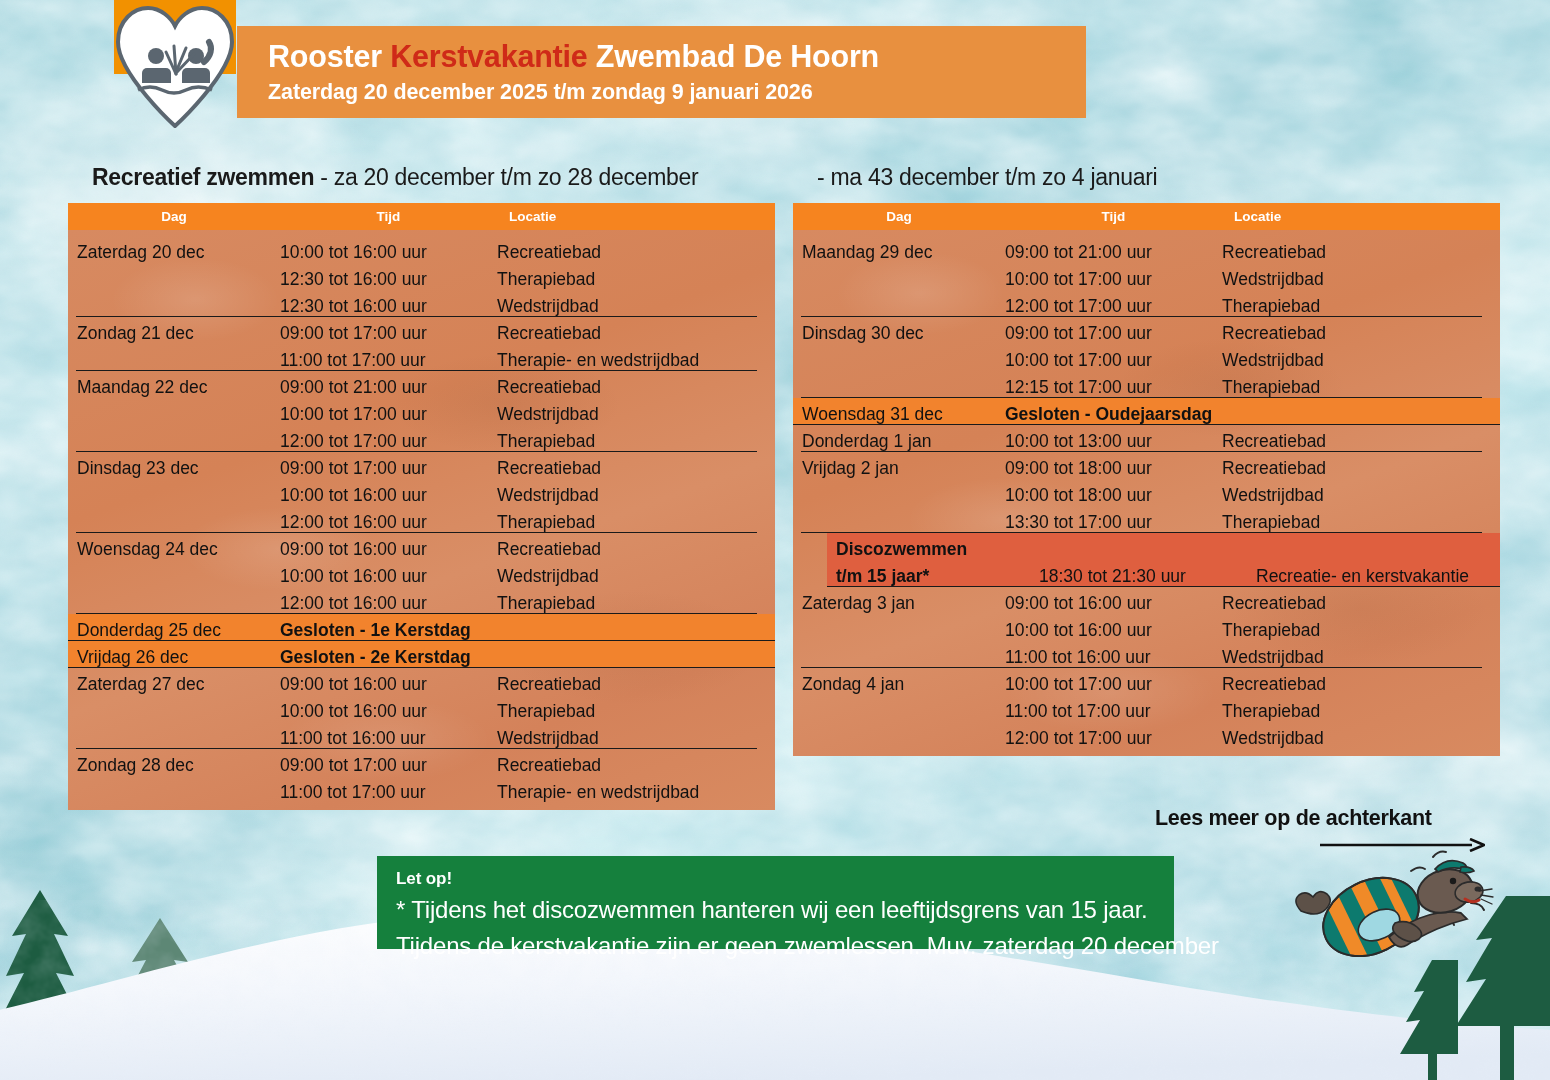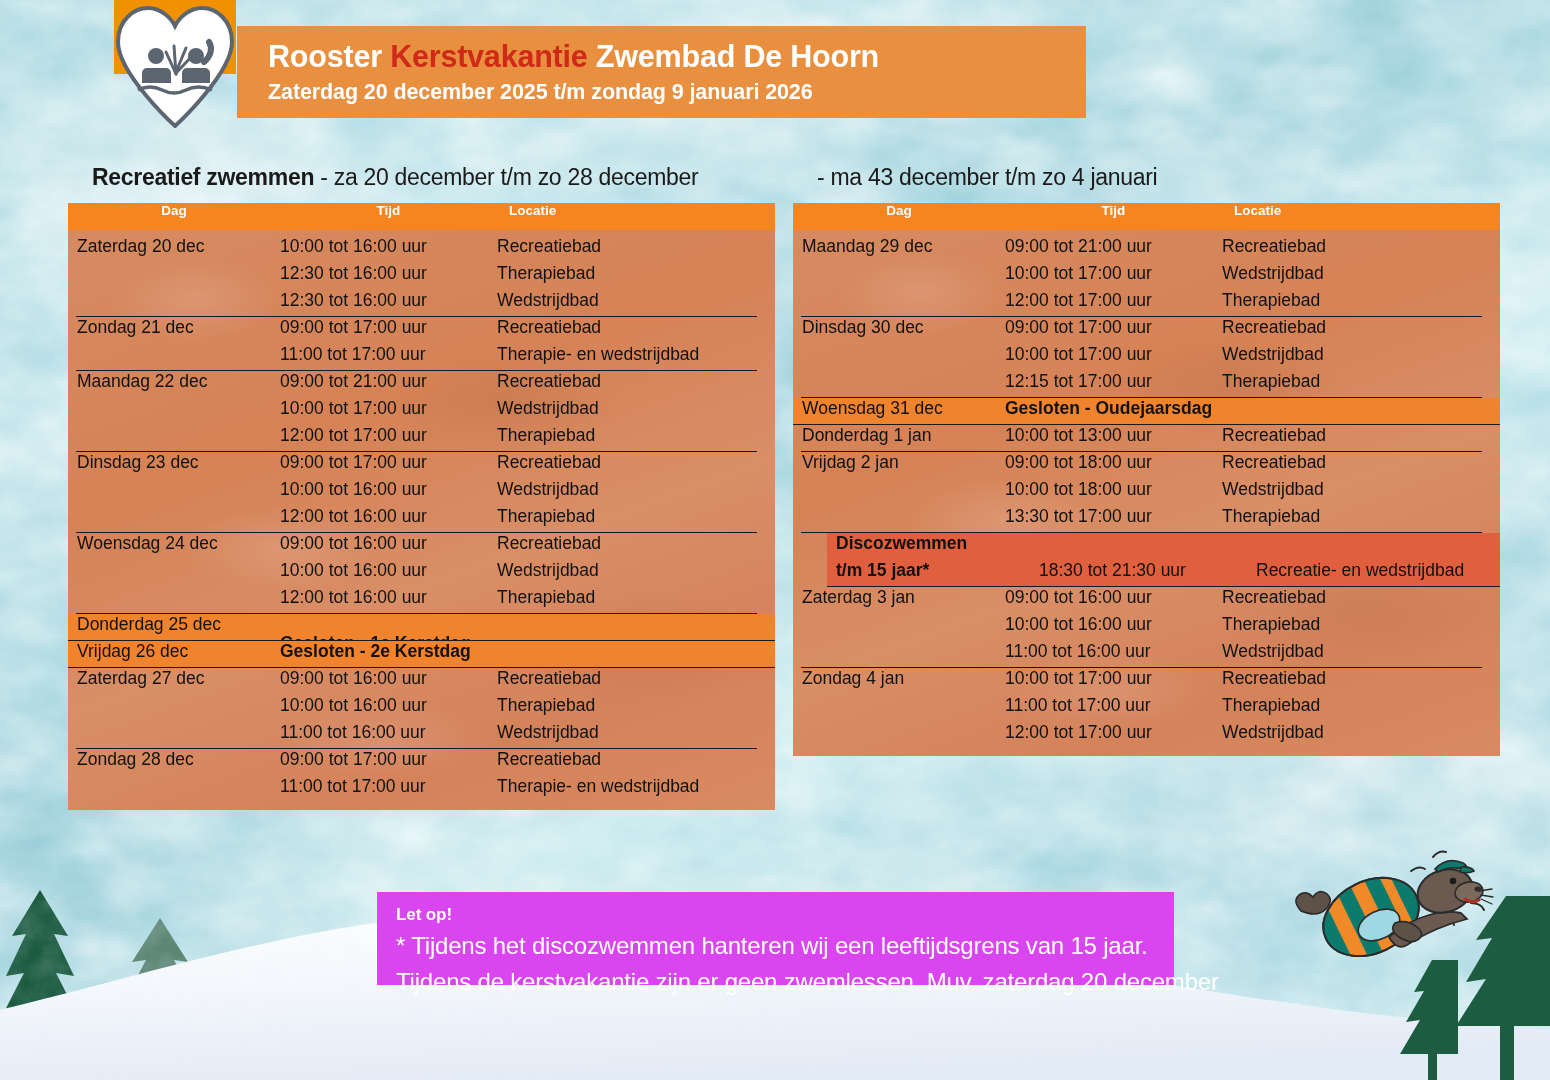--- a/index.html
+++ b/index.html
@@ -111,20 +111,21 @@
     position: absolute;
     top: 203px;
   }
   #table-left  { left: 68px;  width: 707px; }
   #table-right { left: 793px; width: 707px; }
 
   .thead {
     display: flex;
     height: 27px;
     background: #f6841f;
+    align-items: center;
   }
   .thead .th {
     font-size: 13.5px;
     font-weight: bold;
     color: #ffffff;
     text-align: center;
   }
   .tbody {
     background:
       radial-gradient(ellipse 120px 60px at 18% 12%, rgba(255,255,255,.13), rgba(255,255,255,0) 70%),
@@ -150,21 +151,21 @@
   }
   .grp.closed::after { left: 0; right: 0; }
   .grp.disco {
     background: #df5f3f;
     margin-left: 34px;
   }
   .grp.disco::after { left: 0; right: 0; }
 
   .row {
     display: flex;
-    align-items: flex-start;
+    align-items: flex-end;
     height: 27px;
   }
   .c-day, .c-time, .c-loc {
     font-size: 17.5px;
     color: #111111;
     white-space: nowrap;
     overflow: hidden;
   }
   .c-day  { width: 212px; padding-left: 9px; }
   .c-time { width: 217px; }
@@ -198,23 +199,23 @@
   
   #seal {
     position: absolute;
     left: 1293px; top: 845px;
     width: 205px; height: 112px;
   }
 
   
   #notice {
     position: absolute;
-    left: 377px; top: 892px;
+    left: 377px; top: 856px;
     width: 797px; height: 93px;
-    background: #d946ef;
+    background: #15803d;
     padding: 11px 0 0 19px;
   }
   #notice .n-title {
     font-size: 17px;
     font-weight: bold;
     color: #ffffff;
     letter-spacing: -0.1px;
     line-height: 1.45;
   }
   #notice .n-line {
@@ -545,21 +546,21 @@
         </div>
         <div class="grp disco divider">
           <div class="row">
             <div class="c-day bold">Discozwemmen</div>
             <div class="c-time"></div>
             <div class="c-loc"></div>
           </div>
           <div class="row">
             <div class="c-day bold">t/m 15 jaar*</div>
             <div class="c-time">18:30 tot 21:30 uur</div>
-            <div class="c-loc">Recreatie- en wedstrijdbad</div>
+            <div class="c-loc">Recreatie- en kerstvakantie</div>
           </div>
         </div>
         <div class="grp divider">
           <div class="row">
             <div class="c-day">Zaterdag 3 jan</div>
             <div class="c-time">09:00 tot 16:00 uur</div>
             <div class="c-loc">Recreatiebad</div>
           </div>
           <div class="row">
             <div class="c-day"></div>
@@ -585,20 +586,27 @@
           </div>
           <div class="row">
             <div class="c-day"></div>
             <div class="c-time">12:00 tot 17:00 uur</div>
             <div class="c-loc">Wedstrijdbad</div>
           </div>
         </div>
       </div>
   </div>
 
+  <div id="lees-meer-block">
+    <div id="lees-meer-text">Lees meer op de achterkant</div>
+    <svg id="lees-meer-arrow" viewBox="0 0 165 14">
+      <line x1="0" y1="7" x2="152" y2="7" stroke="#111111" stroke-width="2.6"></line>
+      <path d="M150 1 L164 7 L150 13" fill="none" stroke="#111111" stroke-width="2.6" stroke-linejoin="round"></path>
+    </svg>
+  </div>
 
   <svg id="seal" viewBox="0 0 205 112">
 
     <g fill="none" stroke="#2b2b2b" stroke-width="2" stroke-linecap="round">
       <path d="M118 26 q8 -6 14 -2"></path>
       <path d="M140 12 q6 -7 13 -5"></path>
       <path d="M166 34 q9 -3 13 3"></path>
       <path d="M178 58 q10 0 13 7"></path>
       <path d="M150 70 q9 3 11 10"></path>
     </g>

